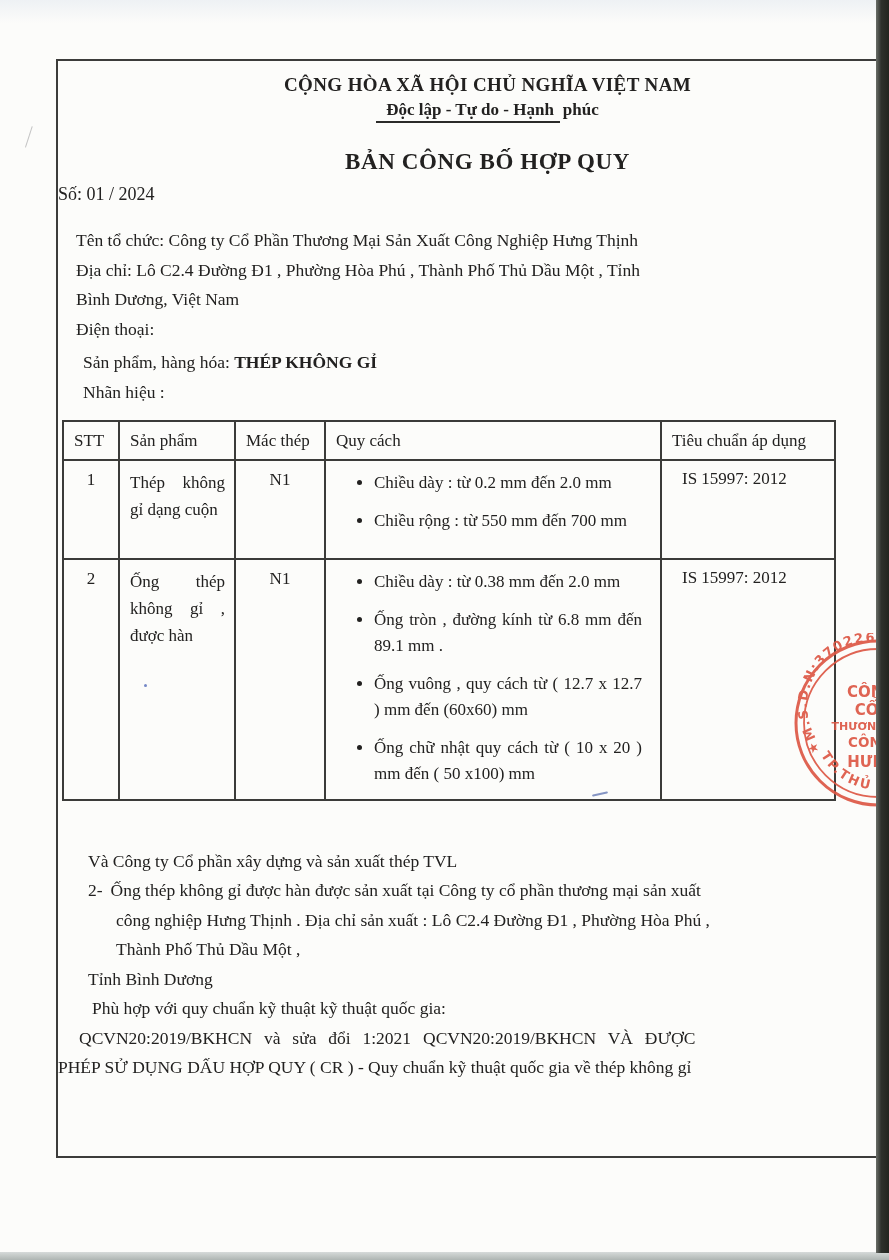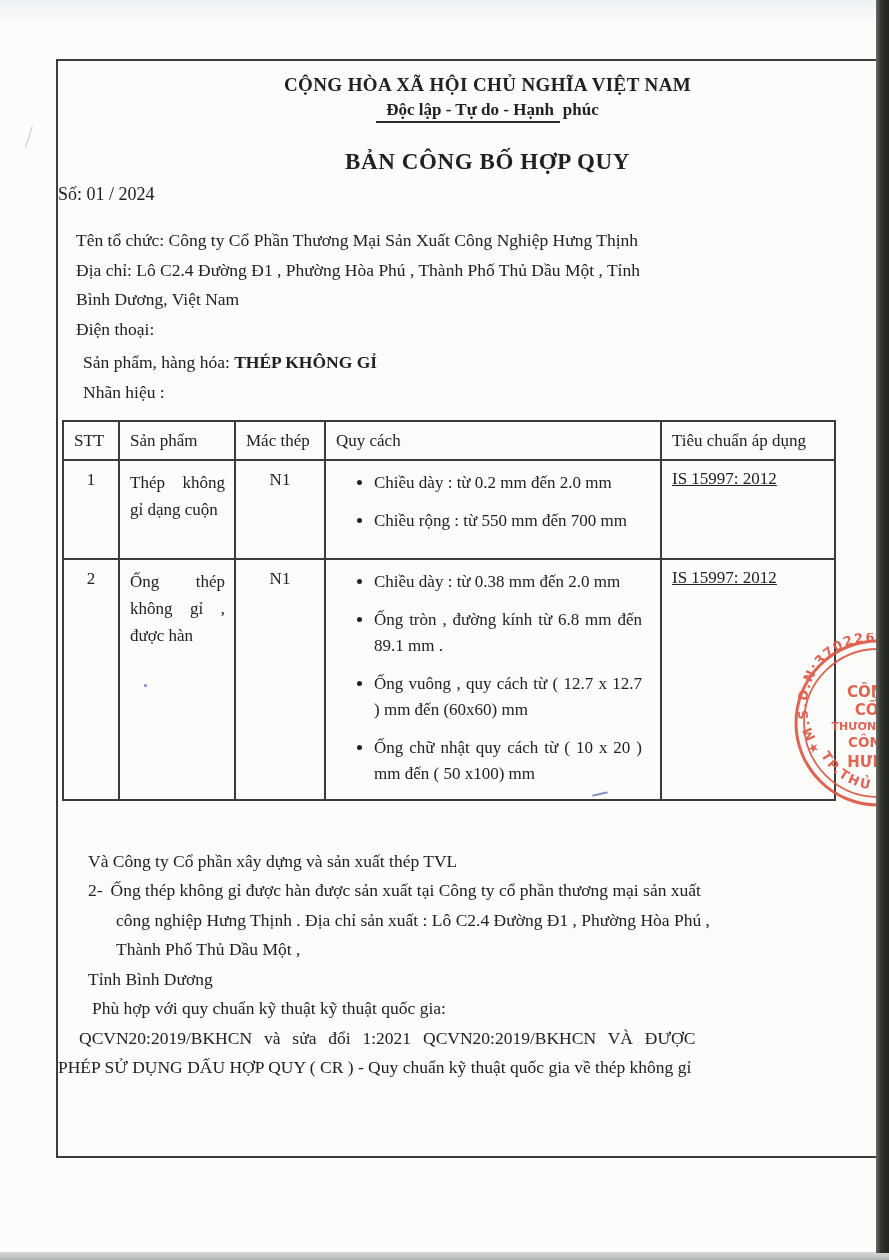--- a/index.html
+++ b/index.html
@@ -65,21 +65,21 @@
   table.spec th, table.spec td { border:2px solid #3b3b39; box-sizing:border-box; }
   table.spec th {
     font-weight: normal; text-align:left; height:39px;
     vertical-align: middle; padding:2px 11px 2px 10px;
   }
   th.h-stt { text-align:center; padding-left:2px; }
   td.c-stt { text-align:center; vertical-align:top; padding-top:9px; }
   td.c-prod { vertical-align:top; text-align:justify; padding:8px 9px 4px 10px; line-height:27px; }
   td.c-grade { vertical-align:top; text-align:center; padding-top:9px; }
   td.c-spec { vertical-align:top; padding:0 6px 0 0; }
-  td.c-std { vertical-align:top; padding:8px 6px 0 10px;text-decoration:underline; }
+  td.c-std { vertical-align:top; padding:8px 6px 0 20px; }
   tr.r1 td { height:99px; }
   tr.r2 td { height:236px; }
   ul.specs { margin:9px 0 0 0; padding-left:48px; }
   ul.specs li { margin-bottom:11px; padding-right:12px; text-align:justify; line-height:26.5px; }
 
   
   .notes { margin-top:46px; font-size:17.5px; line-height:29.5px; padding-right:8px; }
   .nl { white-space:nowrap; }
   .ind-marker { padding-left:30px; }
   .ind-cont  { padding-left:58px; }

